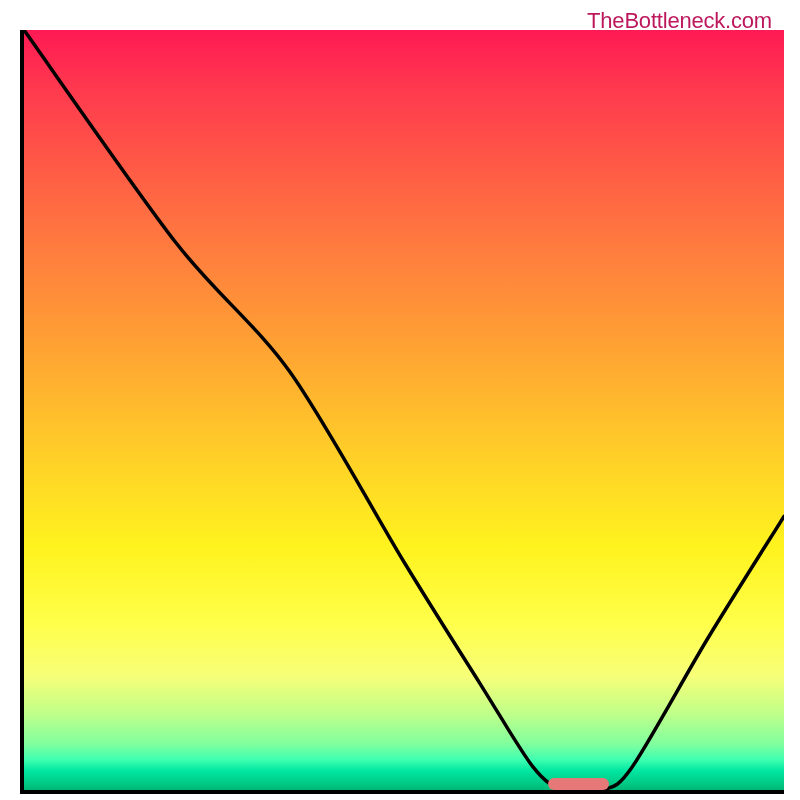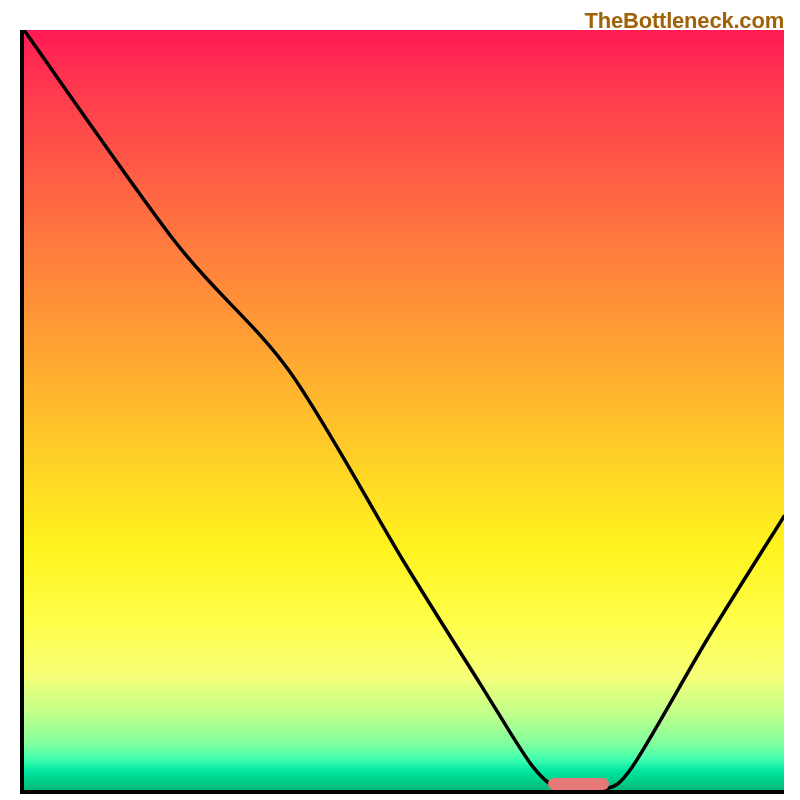--- a/index.html
+++ b/index.html
@@ -52,25 +52,25 @@
     position: absolute;
     height: 12px;
     width: 60px;
     background: #e67878;
     border-radius: 7px;
     bottom: 0px;
   }
   .watermark {
     position: absolute;
     top: 8px;
-    right: 16px;
+    right: 28px;
     font-family: Arial, Helvetica, sans-serif;
     font-size: 22px;
-    font-weight: 700;
-    color: #a16207;
+    font-weight: 400;
+    color: #be185d;
     letter-spacing: -0.2px;
     user-select: none;
   }
   svg.curve {
     position: absolute;
     left: 0;
     top: 0;
     width: 100%;
     height: 100%;
     overflow: visible;

